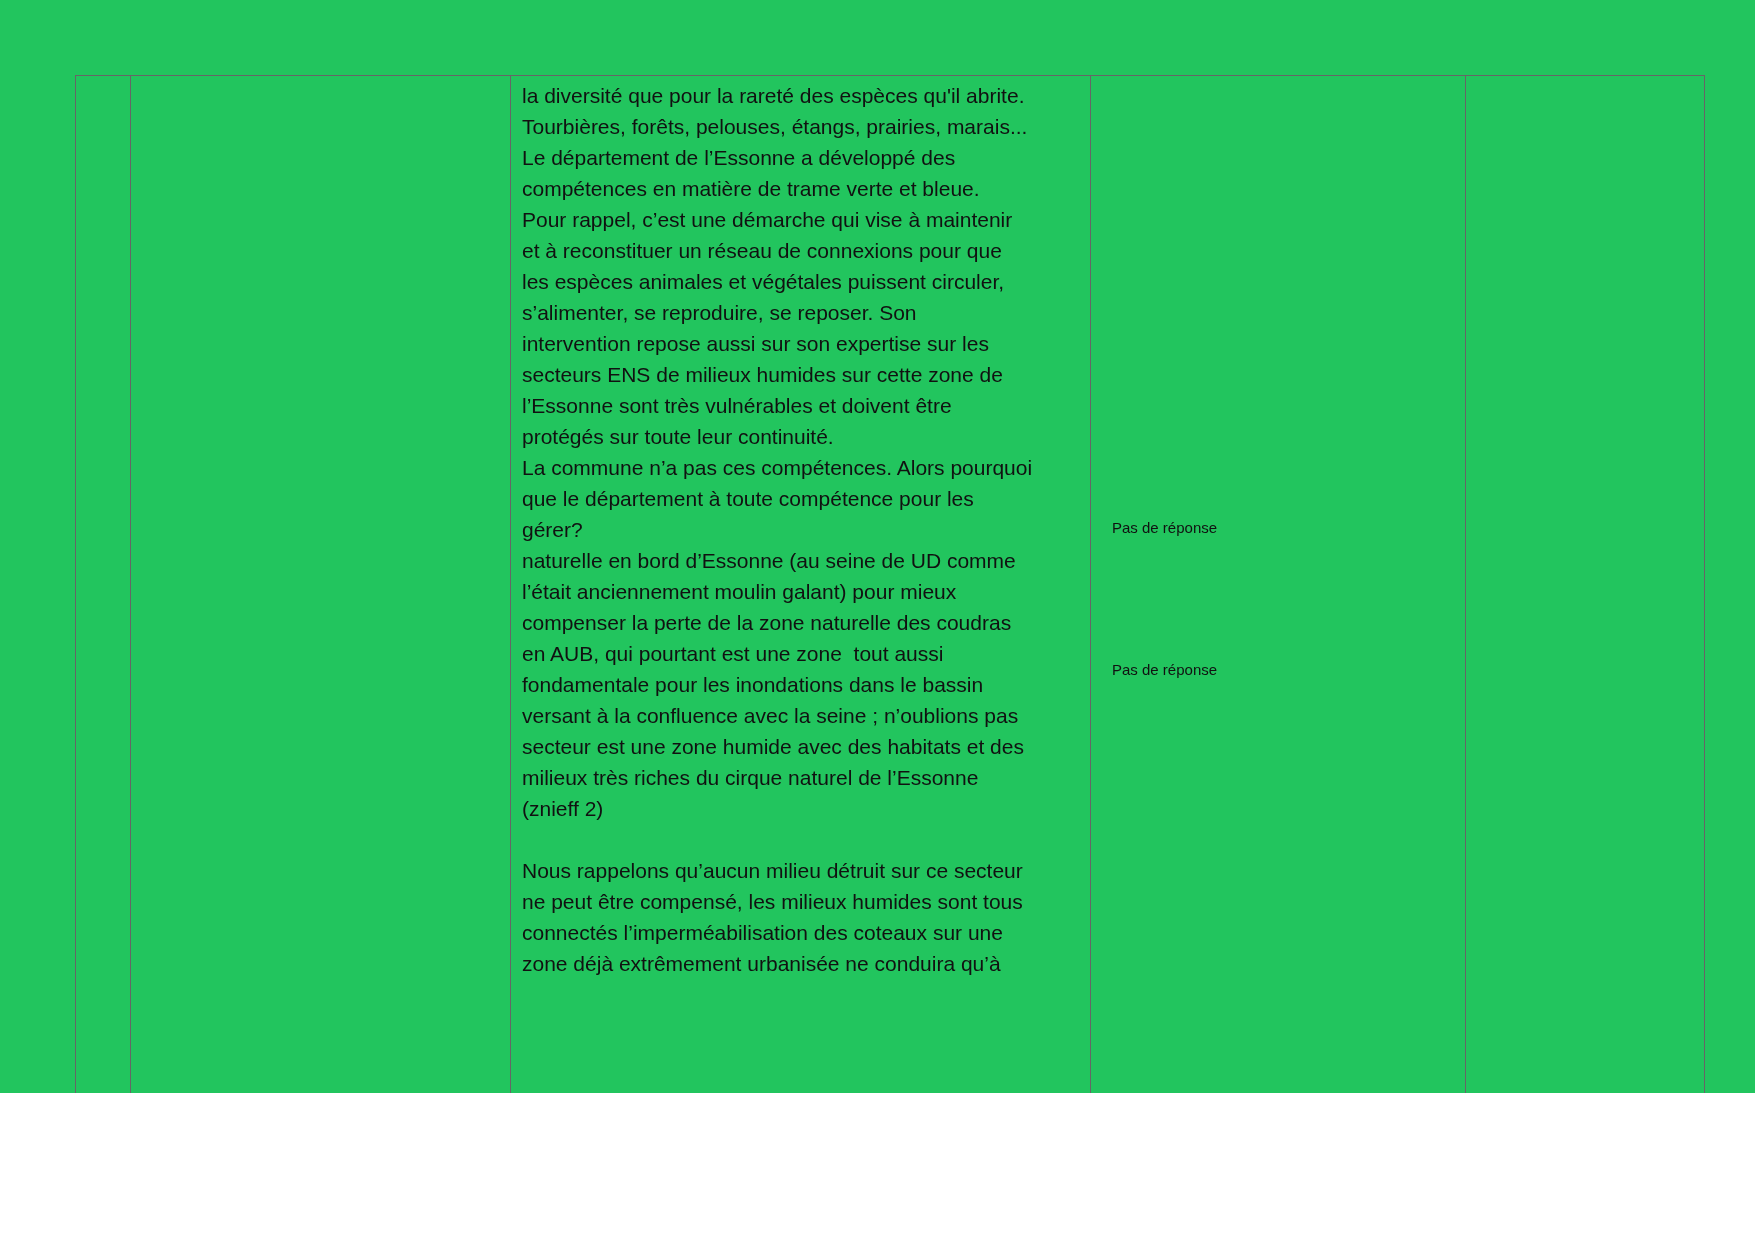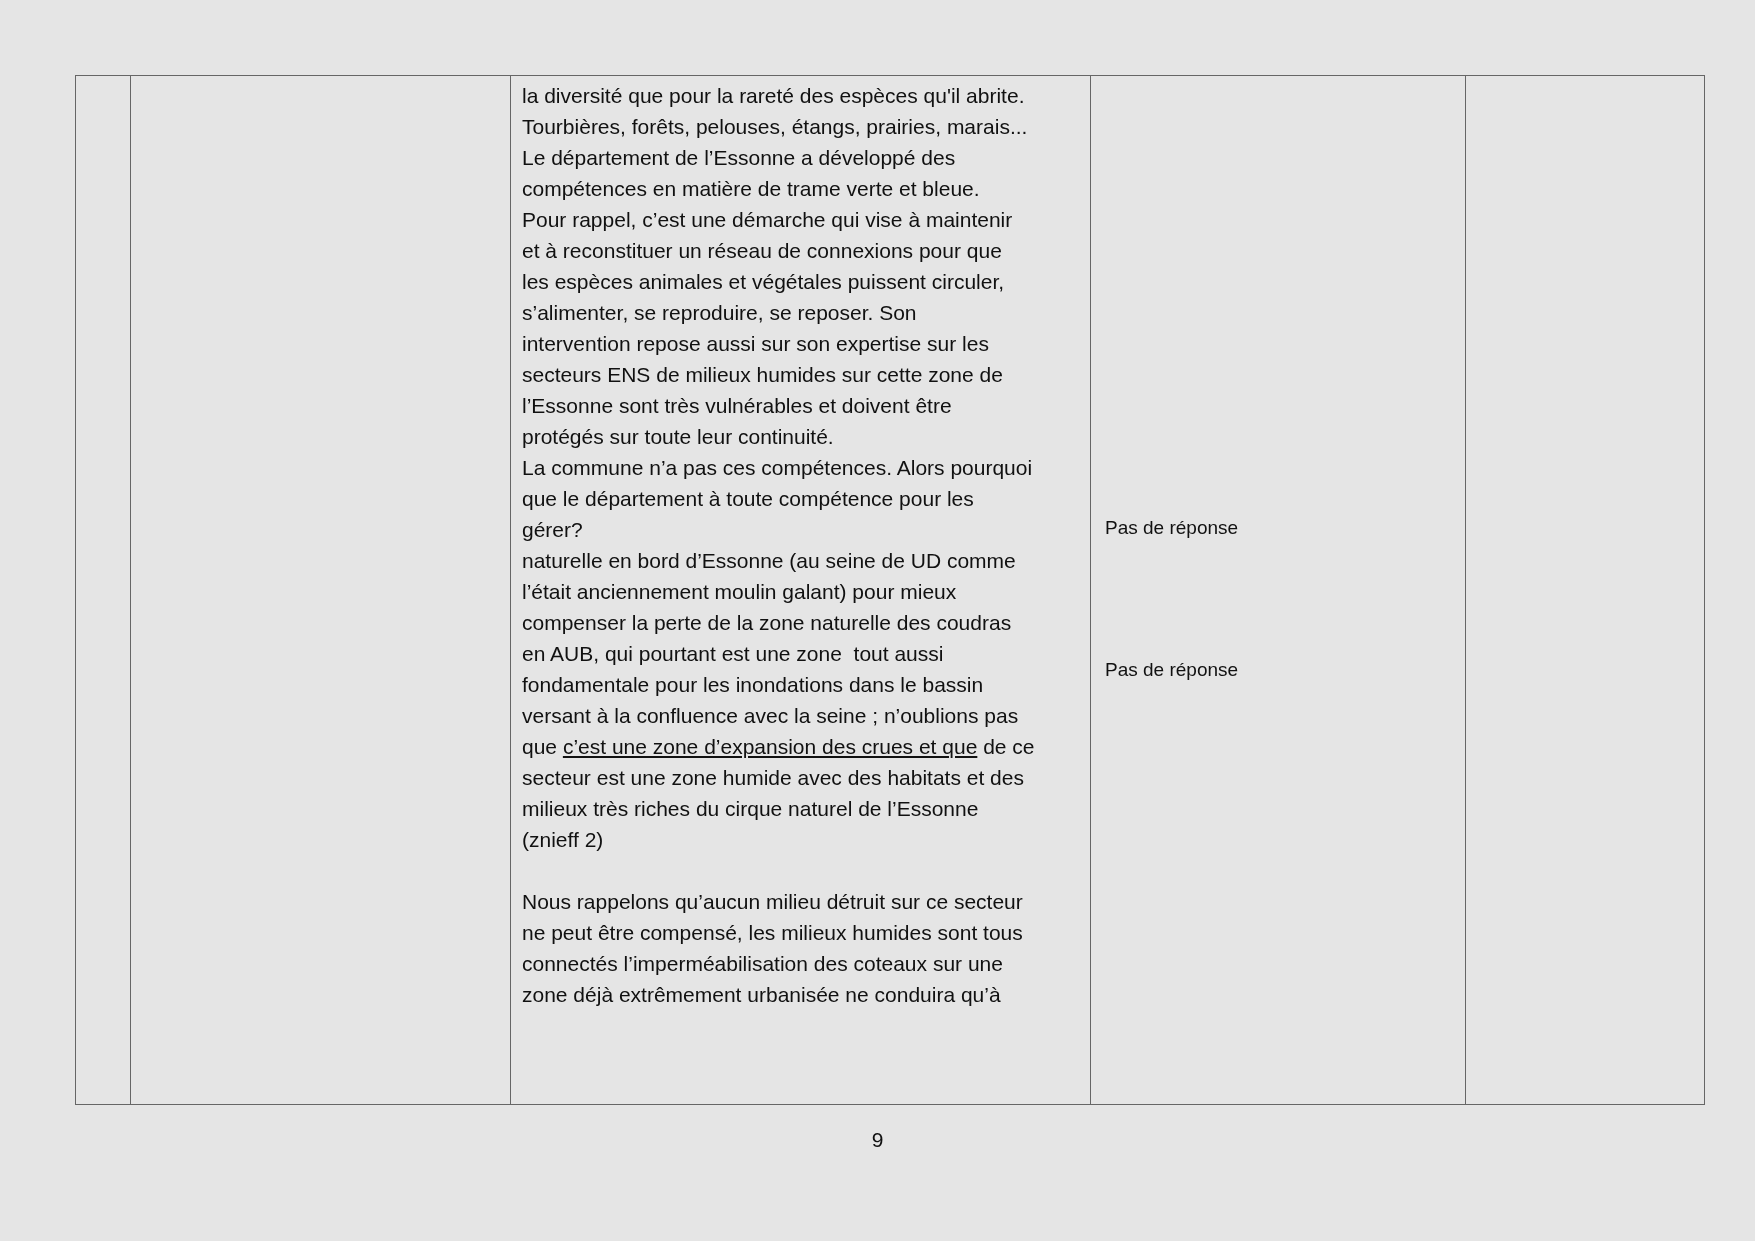--- a/index.html
+++ b/index.html
@@ -6,22 +6,22 @@
   html, body {
     width: 1755px;
     height: 1241px;
     background: #ffffff;
     font-family: "Liberation Sans", sans-serif;
     color: #111111;
   }
   .page {
     position: relative;
     width: 1755px;
-    height: 1241px;
-    background: #e5e5e5;
+    height: 1093px;
+    background: #22c55e;
     overflow: hidden;
   }
   .doc-table {
     position: absolute;
     left: 75px;
     top: 75px;
     width: 1630px;
     height: 1030px;
     display: grid;
     grid-template-columns: 55px 380px 580px 375px 240px;
@@ -39,22 +39,22 @@
   .line {
     font-size: 21px;
     line-height: 31px;
     min-height: 31px;
     white-space: pre;
     color: #111111;
   }
   .underline { text-decoration: underline; }
   .response-label {
     position: absolute;
-    left: 14px;
-    font-size: 19px;
+    left: 21px;
+    font-size: 15px;
     line-height: 31px;
     white-space: nowrap;
     color: #111111;
   }
   .response-1 { top: 436px; }
   .response-2 { top: 578px; }
   .page-number {
     position: absolute;
     left: 0;
     top: 1126px;
@@ -91,21 +91,20 @@
         <div class="line">protégés sur toute leur continuité.</div>
         <div class="line">La commune n’a pas ces compétences. Alors pourquoi</div>
         <div class="line">que le département à toute compétence pour les</div>
         <div class="line">gérer?</div>
         <div class="line">naturelle en bord d’Essonne (au seine de UD comme</div>
         <div class="line">l’était anciennement moulin galant) pour mieux</div>
         <div class="line">compenser la perte de la zone naturelle des coudras</div>
         <div class="line">en AUB, qui pourtant est une zone  tout aussi</div>
         <div class="line">fondamentale pour les inondations dans le bassin</div>
         <div class="line">versant à la confluence avec la seine ; n’oublions pas</div>
-        <div class="line"><span>que </span><span class="underline">c’est une zone d’expansion des crues et que</span><span> de ce</span></div>
         <div class="line">secteur est une zone humide avec des habitats et des</div>
         <div class="line">milieux très riches du cirque naturel de l’Essonne</div>
         <div class="line">(znieff 2)</div>
         <div class="line"></div>
         <div class="line">Nous rappelons qu’aucun milieu détruit sur ce secteur</div>
         <div class="line">ne peut être compensé, les milieux humides sont tous</div>
         <div class="line">connectés l’imperméabilisation des coteaux sur une</div>
         <div class="line">zone déjà extrêmement urbanisée ne conduira qu’à</div>
       </div>
 

